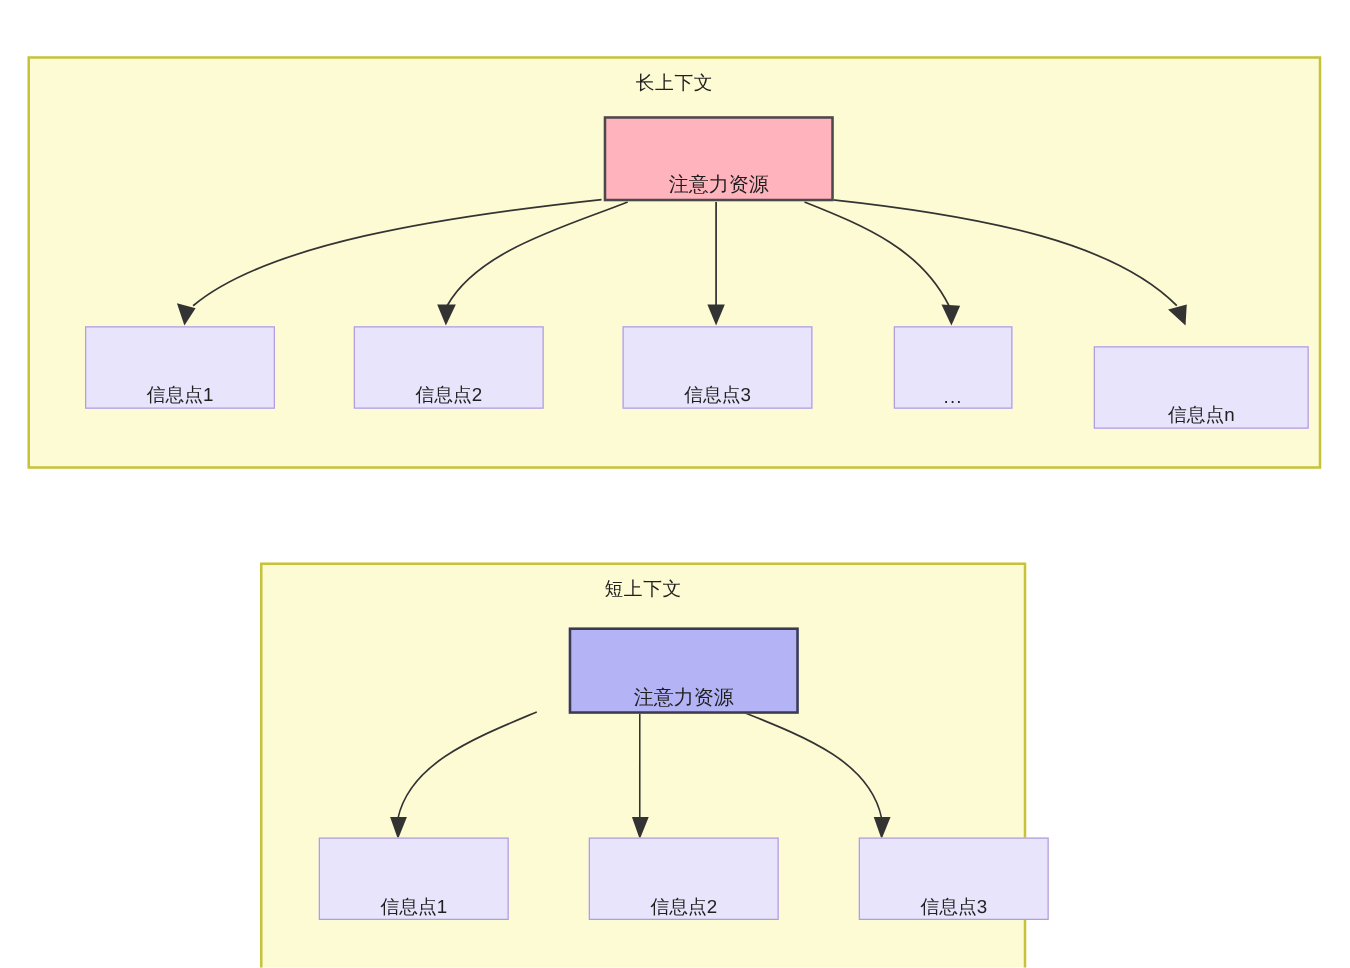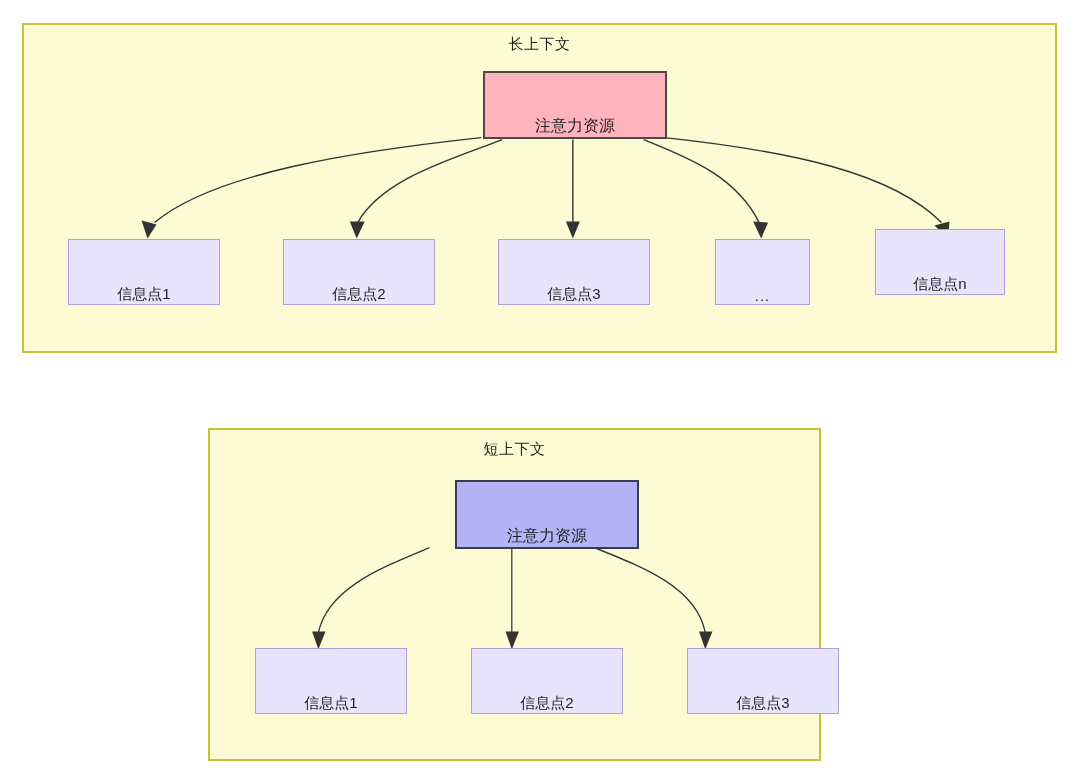--- a/index.html
+++ b/index.html
@@ -17,20 +17,21 @@
     width: 1080px;
     height: 774px;
     background: #ffffff;
   }
 
   .context-panel {
     position: absolute;
     background: #fdfbd4;
     border: 2px solid #c6c23c;
     box-sizing: border-box;
+    margin-top: 22px;
   }
 
   #panel-long {
     left: 22px;
     top: 23px;
     width: 1035px;
     height: 330px;
   }
 
   #panel-short {
@@ -144,21 +145,21 @@
     </div>
 
     <div class="node node-leaf" style="left:474px; top:214px; width:152px; height:66px;">
       <span>信息点3</span>
     </div>
 
     <div class="node node-leaf ellipsis" style="left:691px; top:214px; width:95px; height:66px;">
       <span>...</span>
     </div>
 
-    <div class="node node-leaf" style="left:851px; top:204px; width:130px; height:66px;">
+    <div class="node node-leaf" style="left:851px; top:230px; width:172px; height:66px;">
       <span>信息点n</span>
     </div>
 
   </div>
 
   <div class="context-panel" id="panel-short">
 
     <div class="panel-title">短上下文</div>
 
     <svg class="edges" viewBox="0 0 680 333" preserveAspectRatio="none">

